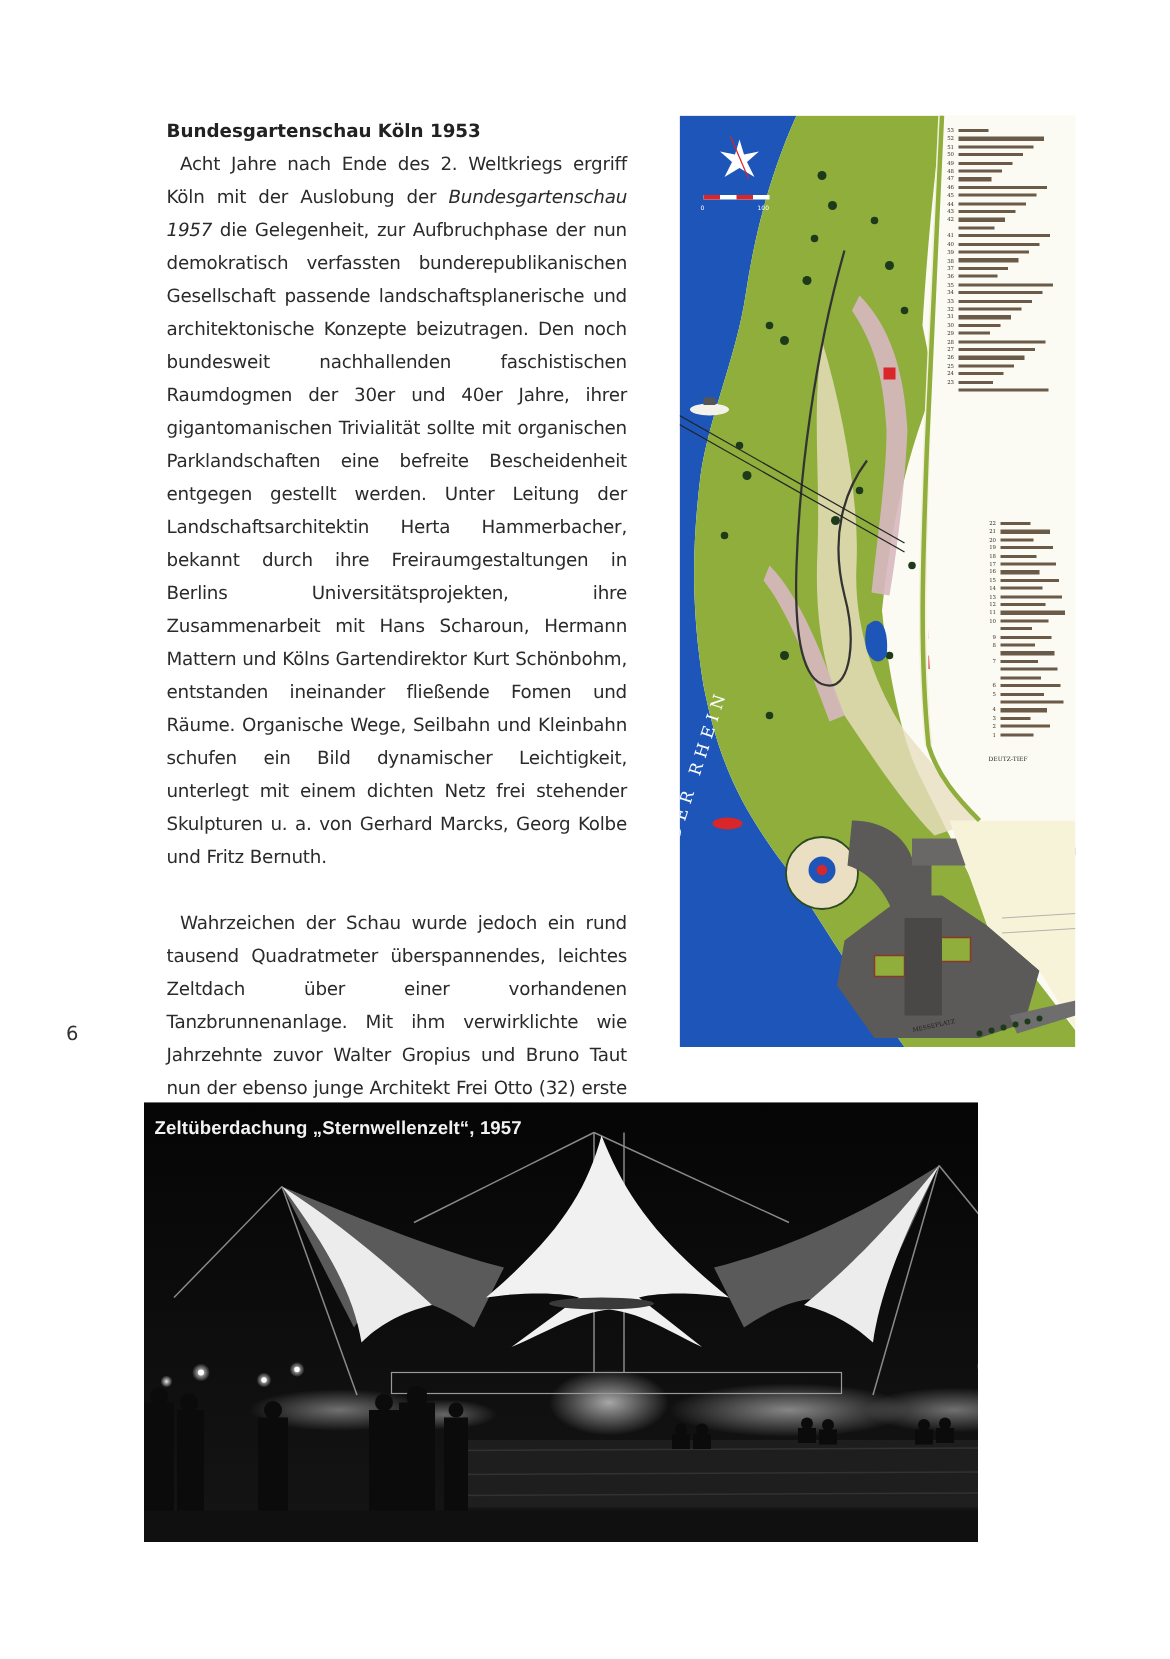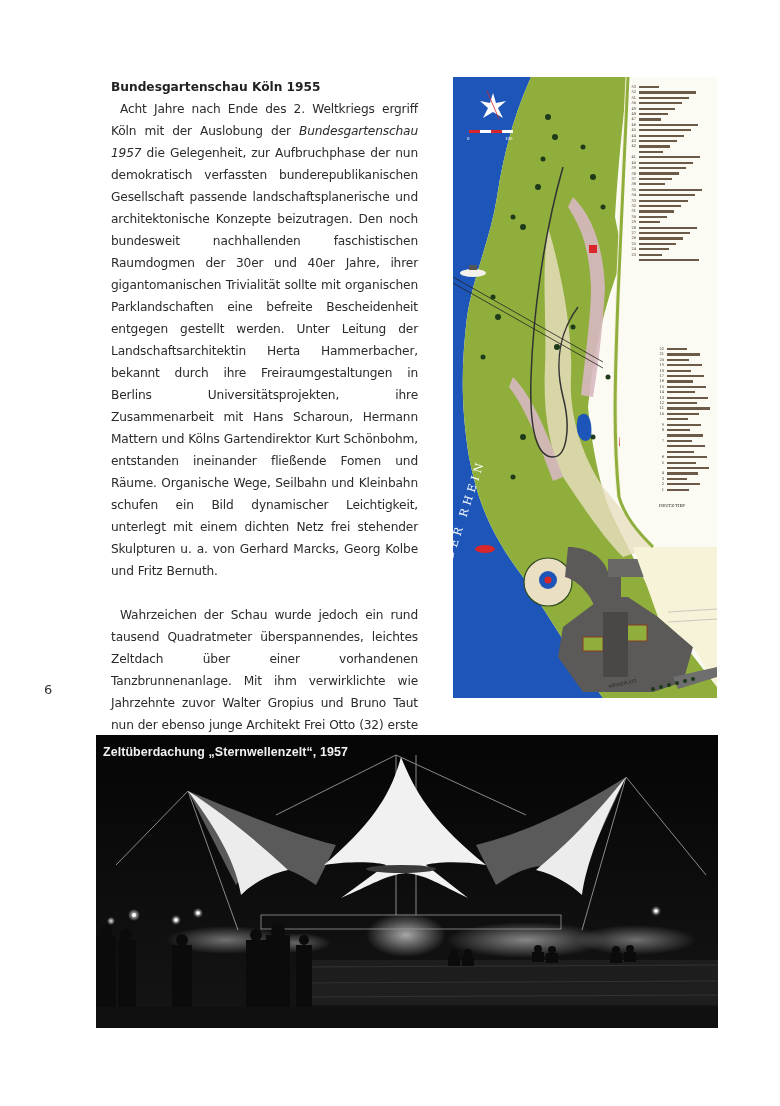--- a/index.html
+++ b/index.html
@@ -17,29 +17,29 @@
 
   .map { position:absolute; left:453px; top:77px; width:264px; height:621px; overflow:hidden;
          background:#fbfbf3; }
   .map svg { display:block; }
   .legend { position:absolute; font-family:"DejaVu Serif", serif; font-size:3.6px; color:#3a2c1e; line-height:5.4px; }
   .legend-top { left:176px; top:8px; width:84px; }
   .legend-bottom { left:204px; top:270px; width:58px; }
   .legend .ln { white-space:nowrap; overflow:hidden; }
   .map-label { position:absolute; font-family:"DejaVu Serif", serif; color:#ffffff; }
 
-  .photo { position:absolute; left:96px; top:735px; width:622px; height:293px; background:#050505; overflow:hidden; }
+  .photo { position:absolute; left:96px; top:735px; width:556px; height:293px; background:#050505; overflow:hidden; }
   .photo-caption { position:absolute; left:7px; top:10px; font-weight:bold; font-size:12.4px; color:#f2f2f2;
                    font-family:"Liberation Sans", sans-serif; letter-spacing:0.1px; }
 </style>
 </head>
 <body>
 
 <div class="col-text">
-  <p class="heading">Bundesgartenschau Köln 1955</p>
+  <p class="heading">Bundesgartenschau Köln 1953</p>
   <p class="para first"><span>Acht Jahre nach Ende des 2. Weltkriegs ergriff Köln mit der Auslobung der </span><em>Bundesgartenschau 1957</em><span> die Gelegenheit, zur Aufbruchphase der nun demokratisch verfassten bunderepublikanischen Gesellschaft passende landschaftsplanerische und architektonische Konzepte beizutragen. Den noch bundesweit nachhallenden faschistischen Raumdogmen der 30er und 40er Jahre, ihrer gigantomanischen Trivialität sollte mit organischen Parklandschaften eine befreite Bescheidenheit entgegen gestellt werden. Unter Leitung der Landschaftsarchitektin Herta Hammerbacher, bekannt durch ihre Freiraumgestaltungen in Berlins Universitätsprojekten, ihre Zusammenarbeit mit Hans Scharoun, Hermann Mattern und Kölns Gartendirektor Kurt Schönbohm, entstanden ineinander fließende Fomen und Räume. Organische Wege, Seilbahn und Kleinbahn schufen ein Bild dynamischer Leichtigkeit, unterlegt mit einem dichten Netz frei stehender Skulpturen u. a. von Gerhard Marcks, Georg Kolbe und Fritz Bernuth.</span></p>
   <p class="para second">Wahrzeichen der Schau wurde jedoch ein rund tausend Quadratmeter überspannendes, leichtes Zeltdach über einer vorhandenen Tanzbrunnenanlage. Mit ihm verwirklichte wie Jahrzehnte zuvor Walter Gropius und Bruno Taut nun der ebenso junge Architekt Frei Otto (32) erste seiner bahnbrechenden Tragwerksideen, die ihm später mit Bauten wie dem Weltausstellungspavillon von Montreal (1967) oder dem Münchener Olympiadach (1971) Weltruhm und 2015 den Pritzker-Architekturpreis einbrachten.</p>
 </div>
 
 <div class="page-num">6</div>
 
 <div class="map">
   <svg width="264" height="621" viewBox="0 0 264 621">
 
     <rect x="0" y="0" width="264" height="621" fill="#fbfbf3"></rect>

